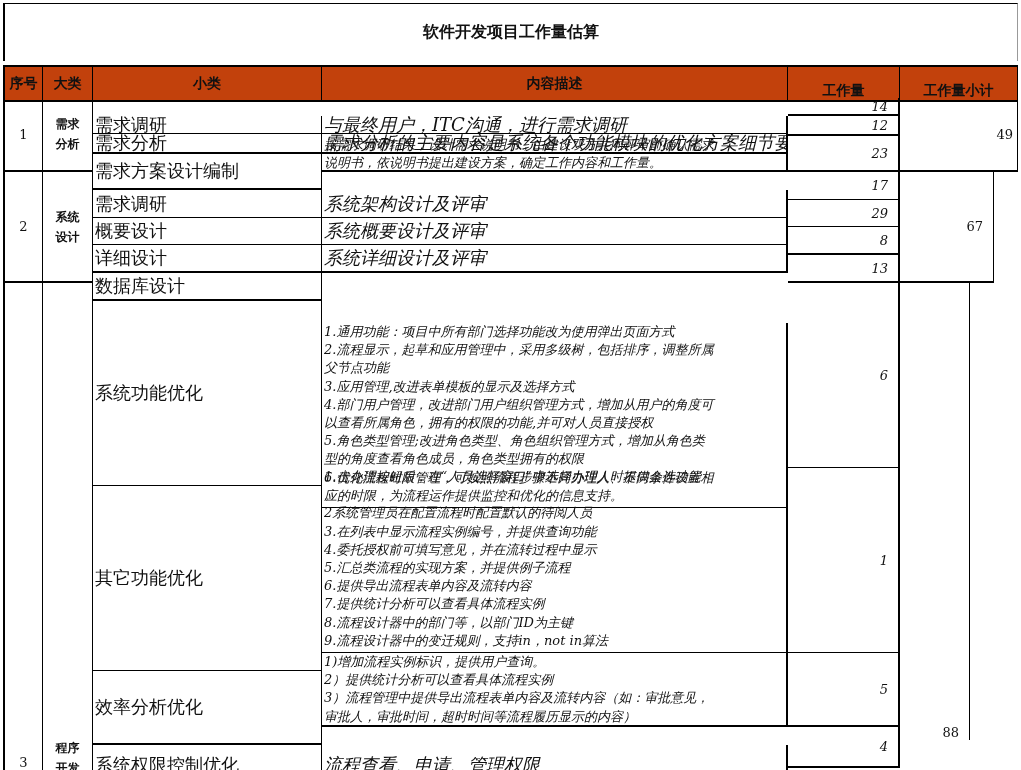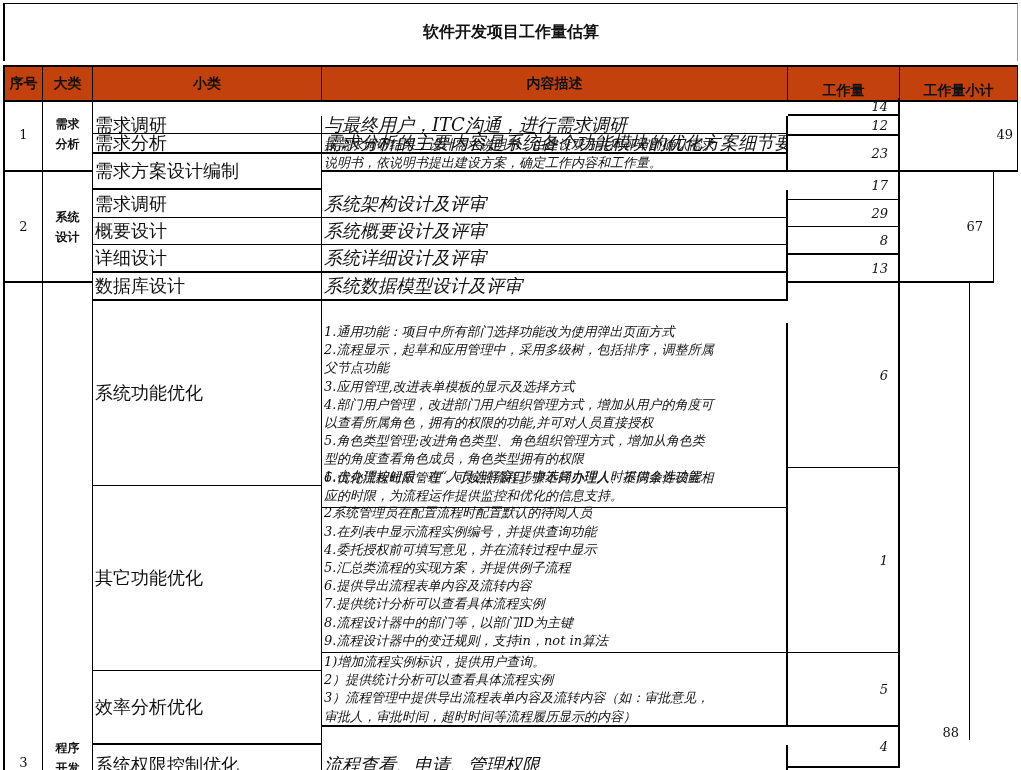--- a/index.html
+++ b/index.html
@@ -75,21 +75,20 @@
 
   <div class="cell txt br1 bb1" style="left:93px;top:200px;width:229px;height:27px;">概要设计</div>
   <div class="cell txt br2 bb1" style="left:322px;top:200px;width:466px;height:27px;">系统概要设计及评审</div>
   <div class="cell num br2 bb1" style="left:788px;top:200px;width:112px;height:27px;">29</div>
 
   <div class="cell txt br1 bb2" style="left:93px;top:227px;width:229px;height:28px;">详细设计</div>
   <div class="cell txt br2 bb2" style="left:322px;top:227px;width:466px;height:28px;">系统详细设计及评审</div>
   <div class="cell num br2 bb2" style="left:788px;top:227px;width:112px;height:28px;">8</div>
 
   <div class="cell txt br1 bb2" style="left:93px;top:255px;width:229px;height:28px;">数据库设计</div>
-  <div class="cell txt br2 bb2" style="left:322px;top:255px;width:466px;height:28px;">系统数据模型设计及评审</div>
   <div class="cell num br2 bb2" style="left:788px;top:255px;width:112px;height:28px;padding-left:16px;">13</div>
 
   <div class="cell num br1 bb2" style="left:900px;top:172px;width:94px;height:111px;padding-right:10px;">67</div>
 
   <div class="cell idx bl2 br1" style="left:3px;top:283px;width:40px;height:487px;align-items:flex-end;padding-bottom:0;">3</div>
   <div class="cell cat br1" style="left:43px;top:283px;width:50px;height:487px;align-items:flex-start;padding-top:455px;white-space:pre;">程序
 开发</div>
 
   <div class="cell txt br1 bb1" style="left:93px;top:283px;width:229px;height:185px;">系统功能优化</div>
   <div class="cell multi br2 bb1" style="left:322px;top:283px;width:466px;height:185px;margin-top:40px;">1.通用功能：项目中所有部门选择功能改为使用弹出页面方式

